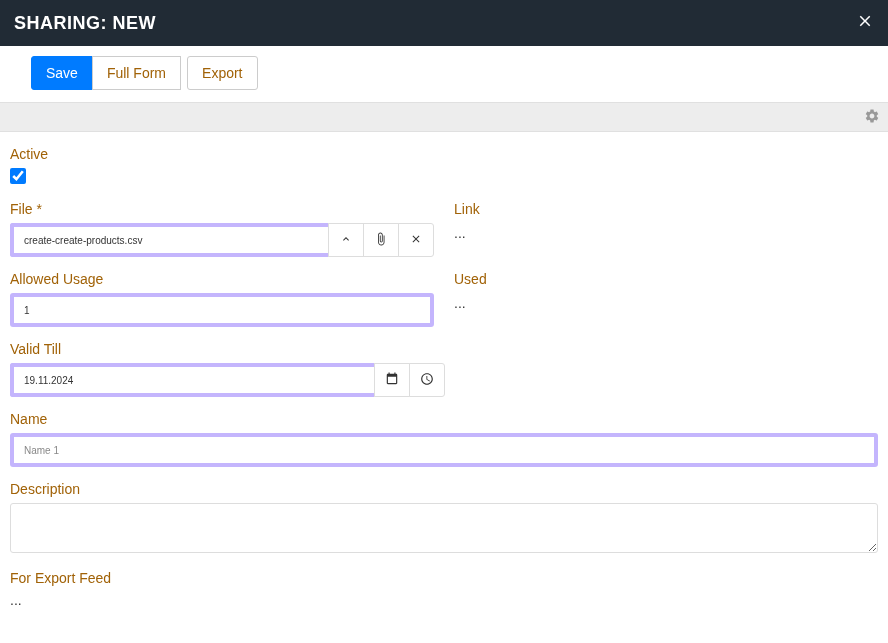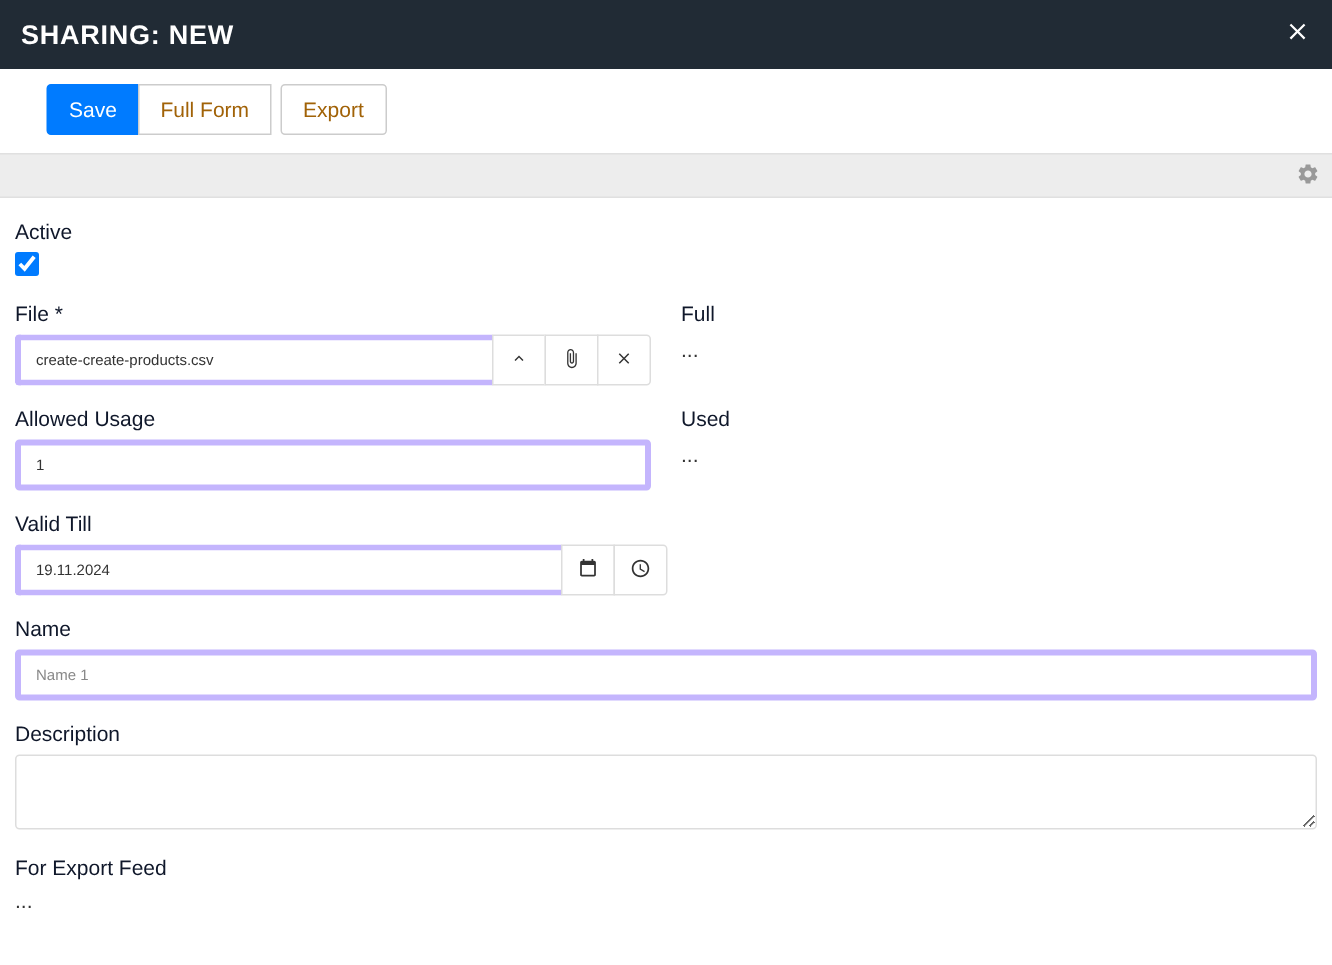--- a/index.html
+++ b/index.html
@@ -96,21 +96,21 @@
     .col-half {
       flex: 0 0 calc(50% - 10px);
     }
     .col-full {
       flex: 1 1 100%;
     }
     .field-label {
       display: block;
       margin-bottom: 6px;
       font-size: 14px;
-      color: #0f172a;
+      color: #a16207;
     }
     .text-input {
       width: 100%;
       padding: 6px 10px;
       border: 4px solid #c4b5fd;
       border-radius: 3px;
       font-size: 10px;
       color: #333;
       height: 34px;
     }
@@ -243,21 +243,21 @@
         <button class="icon-btn">
           <span>
             <svg width="12" height="12" viewBox="0 0 24 24">
                 <path d="M19 6.41L17.59 5 12 10.59 6.41 5 5 6.41 10.59 12 5 17.59 6.41 19 12 13.41 17.59 19 19 17.59 13.41 12z"></path>
               </svg>
           </span>
         </button>
       </div>
     </div>
     <div class="col-half">
-      <label class="field-label">Full</label>
+      <label class="field-label">Link</label>
       <div class="static-value">...</div>
     </div>
   </div>
 
   <div class="row">
     <div class="col-half">
       <label class="field-label">Allowed Usage</label>
       <input type="text" class="text-input" value="1" style="">
     </div>
     <div class="col-half">

